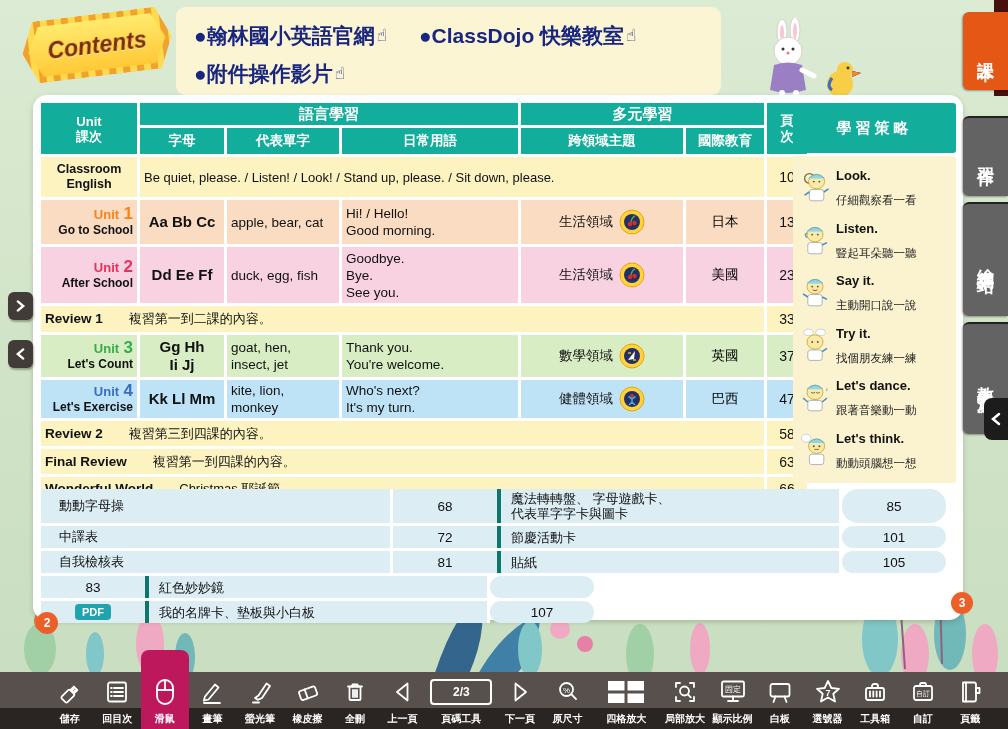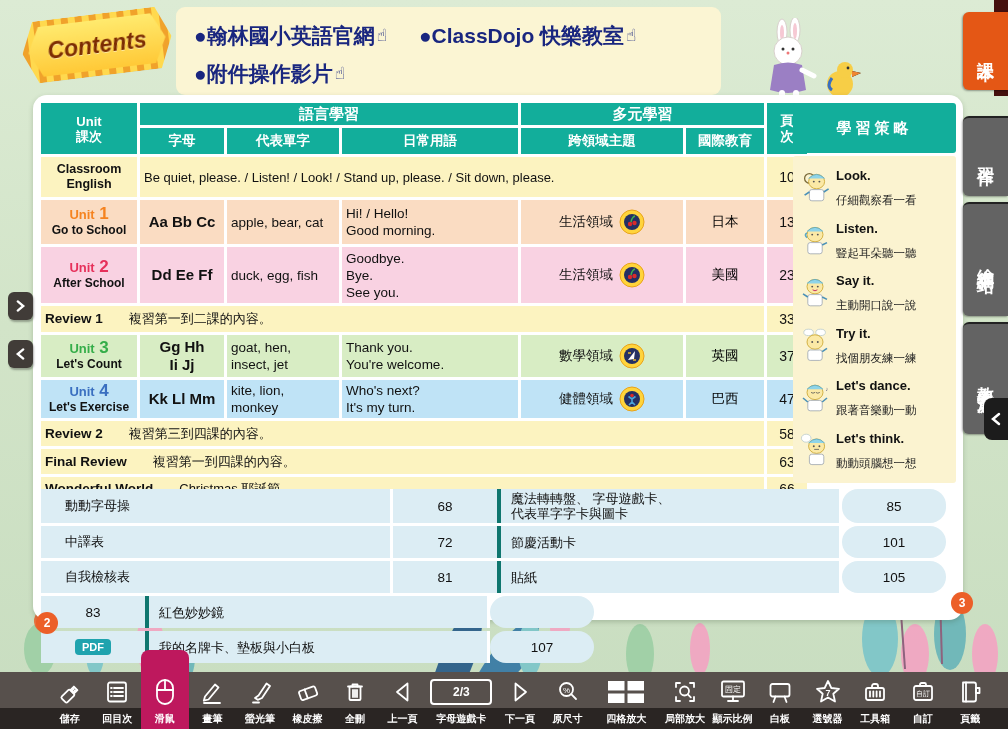--- a/index.html
+++ b/index.html
@@ -69,21 +69,21 @@
   .row-yellow td { background:#fcf3c0; }
   .row-peach  td { background:#fadcc2; }
   .row-pink   td { background:#f9d2e2; }
   .row-green  td { background:#d8edc4; }
   .row-blue   td { background:#bfe3f6; }
   td.c { text-align:center; }
   .cell-letters { font-weight:bold; font-size:15px; text-align:center; white-space:pre-line; line-height:18px; color:#111; }
   .cell-words { font-size:13.5px; white-space:pre-line; line-height:17px; color:#111; padding-left:8px; }
   .cell-expr  { font-size:13.5px; white-space:pre-line; line-height:17px; color:#111; padding-left:10px; }
   .cell-page { font-size:14px; text-align:center; color:#111; cursor:pointer; }
-  .unit-cell { text-align:center; line-height:14px; }
+  .unit-cell { text-align:right; line-height:14px; }
   .unit-word { font-weight:bold; font-size:13px; }
   .unit-num { font-weight:bold; font-size:17px; }
   .u1 .unit-word,.u1 .unit-num { color:#f5831f; }
   .u2 .unit-word,.u2 .unit-num { color:#e6315b; }
   .u3 .unit-word,.u3 .unit-num { color:#35ad49; }
   .u4 .unit-word,.u4 .unit-num { color:#3a6fc0; }
   .unit-name { font-weight:bold; font-size:12px; color:#111; margin-top:1px; }
   .ce-title { font-weight:bold; font-size:12.5px; text-align:center; line-height:15px; color:#111; }
   .ce-text { font-size:13px; color:#111; padding-left:10px; font-stretch:condensed; }
   .review-cell { font-size:13px; color:#111; padding-left:10px; }
@@ -98,28 +98,28 @@
   .strategy-body { margin-top:3px; height:327px; background:#fbf3d0; border-radius:3px;
     display:flex; flex-direction:column; justify-content:space-around; padding:6px 4px 6px 6px; }
   .strat-item { display:flex; align-items:center; gap:5px; }
   .strat-text .en { font-weight:bold; font-size:13px; color:#111; }
   .strat-text .zh { font-size:11.5px; color:#222; margin-top:10px; }
 
   
   .appendix { position:absolute; left:8px; top:394px; width:916px; }
   .app-row { display:flex; margin-bottom:3px; }
   .app-name-l { width:352px; background:#dcEFf5; background:#dcedf4; font-size:13px; color:#111;
-     display:flex; align-items:center; padding-left:24px; border-right:3px solid #fff; }
+     display:flex; align-items:center; padding-left:18px; border-right:3px solid #fff; }
   .app-page-l { width:108px; background:#dcedf4; font-size:13.5px; color:#111;
      display:flex; align-items:center; justify-content:center; border-right:4px solid #0f766e; cursor:pointer; }
   .app-name-r { width:341px; background:#dcedf4; font-size:13px; color:#111; line-height:15px;
      display:flex; align-items:center; padding-left:10px; border-right:3px solid #fff; white-space:pre-line; }
   .app-page-r { width:104px; background:#dcedf4; font-size:13.5px; color:#111;
      display:flex; align-items:center; justify-content:center; cursor:pointer;border-radius:16px; }
-  .r-h1 { height:34px; } .r-h2 { height:32px; }
+  .r-h1 { height:34px; } .r-h2 { height:22px; }
   .pdf-badge { background:#1fa3ae; color:#fff; font-weight:bold; font-size:11px;
      padding:2px 7px; border-radius:4px; cursor:pointer; }
 
   
   .page-circle { position:absolute; width:22px; height:22px; border-radius:50%; background:#ec5f28;
     color:#fff; font-weight:bold; font-size:12px; display:flex; align-items:center; justify-content:center; z-index:5; }
   .pc-left { left:36px; top:612px; } .pc-right { right:35px; top:592px; }
 
   
   .toolbar { position:absolute; left:0; bottom:0; width:1008px; height:57px; background:#57504c; z-index:10;
@@ -639,21 +639,21 @@
             <path d="M17.5 4.5 L7 13 L17.5 21.5 Z"></path>
           </svg>
         </div>
       <div class="lbl">上一頁</div>
     </div>
 
     <div class="tool tool-wide">
       <div class="ico">
           <div class="pagebox">2/3</div>
         </div>
-      <div class="lbl">字母遊戲卡</div>
+      <div class="lbl">頁碼工具</div>
     </div>
 
     <div class="tool">
       <div class="ico">
           <svg class="ti" width="26" height="26" viewBox="0 0 26 26">
             <path d="M8.5 4.5 L19 13 L8.5 21.5 Z"></path>
           </svg>
         </div>
       <div class="lbl">下一頁</div>
     </div>

